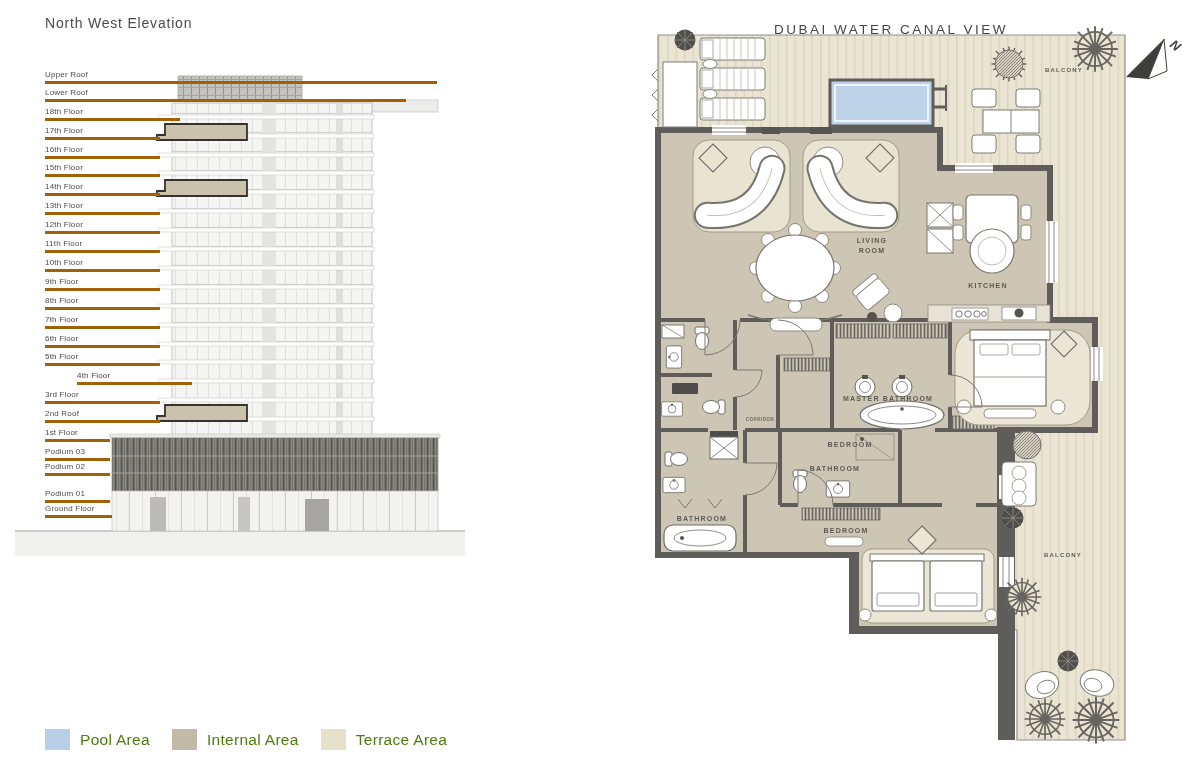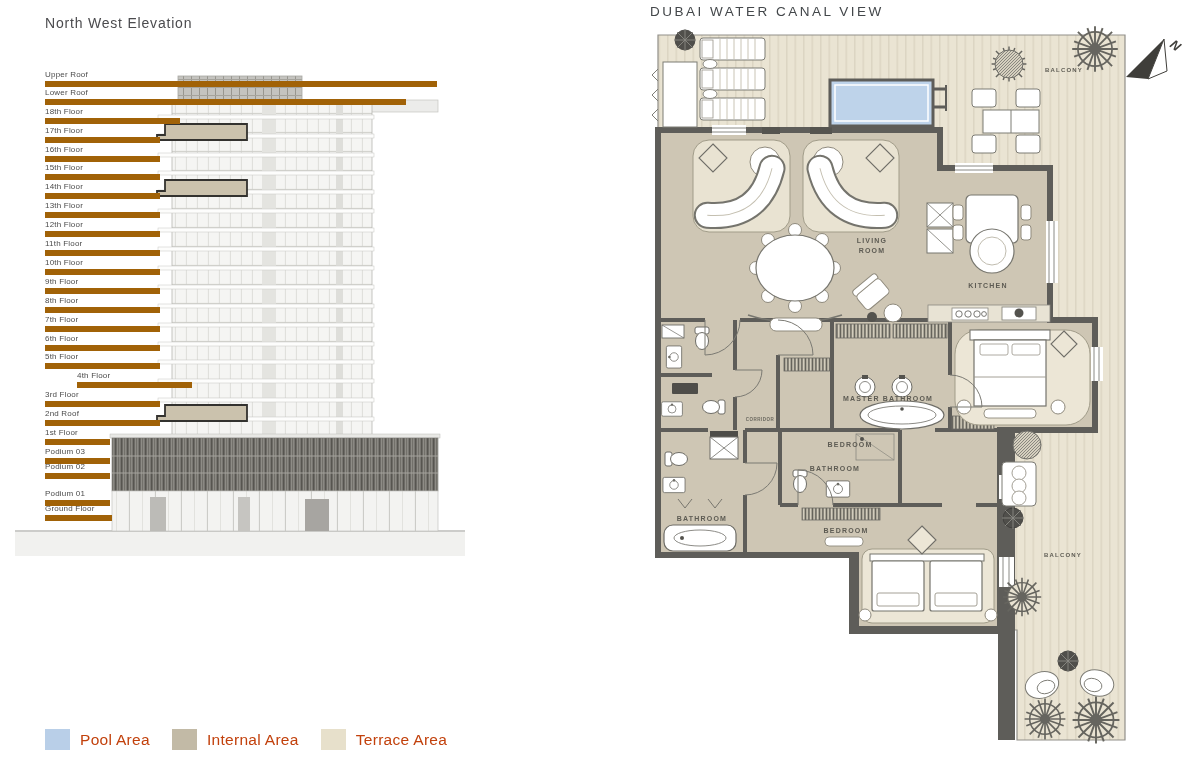--- a/index.html
+++ b/index.html
@@ -2,32 +2,32 @@
 <html><head>
 <meta charset="utf-8">
 <style>
   html,body{margin:0;padding:0;background:#fff;}
   .canvas{position:relative;width:1200px;height:762px;background:#ffffff;overflow:hidden;
           font-family:"Liberation Sans",sans-serif;color:#4b4b4b;}
   
   .elev-title{position:absolute;left:45px;top:15px;font-size:14px;letter-spacing:.8px;
               color:#4b4b4e;font-weight:500;}
   .elev-svg{position:absolute;left:0;top:0;}
-  .floor-row{position:absolute;left:45px;border-bottom:6px solid #a16207;}
+  .floor-row{position:absolute;left:45px;border-bottom:3px solid #a16207;}
   .floor-row span{display:block;font-size:8px;line-height:10px;padding-bottom:1px;
                   color:#4b4b4b;letter-spacing:.2px;white-space:nowrap;}
   
-  .plan-title{position:absolute;left:650px;top:4px;width:482px;
+  .plan-title{position:absolute;left:650px;top:22px;width:482px;text-align:center;
               font-size:13.5px;letter-spacing:2.5px;color:#43474a;font-weight:500;}
   .plan-svg{position:absolute;left:650px;top:25px;}
   
   .legend{position:absolute;left:45px;top:729px;display:flex;align-items:center;gap:22px;}
   .legend-item{display:flex;align-items:center;}
   .legend-swatch{width:25px;height:21px;margin-right:10px;}
-  .legend-label{font-size:15.5px;color:#c2410c;letter-spacing:.3px;text-align:center;}
+  .legend-label{font-size:15.5px;color:#4d7c0f;letter-spacing:.3px;text-align:center;}
   text{font-family:"Liberation Sans",sans-serif;}
   .room-label{font-size:7px;font-weight:700;letter-spacing:1.2px;fill:#5d5b53;text-anchor:middle;}
   .room-label-sm{font-size:4.5px;font-weight:700;letter-spacing:.5px;fill:#6a685f;text-anchor:middle;}
 </style>
 </head>
 <body>
 
 <div class="canvas">
 
   <div class="elev-title">North West Elevation</div>

